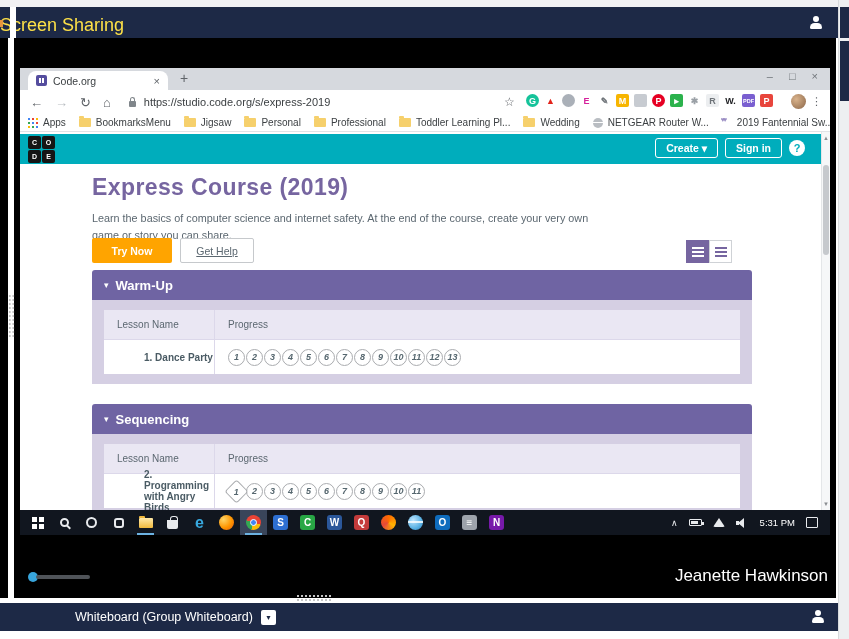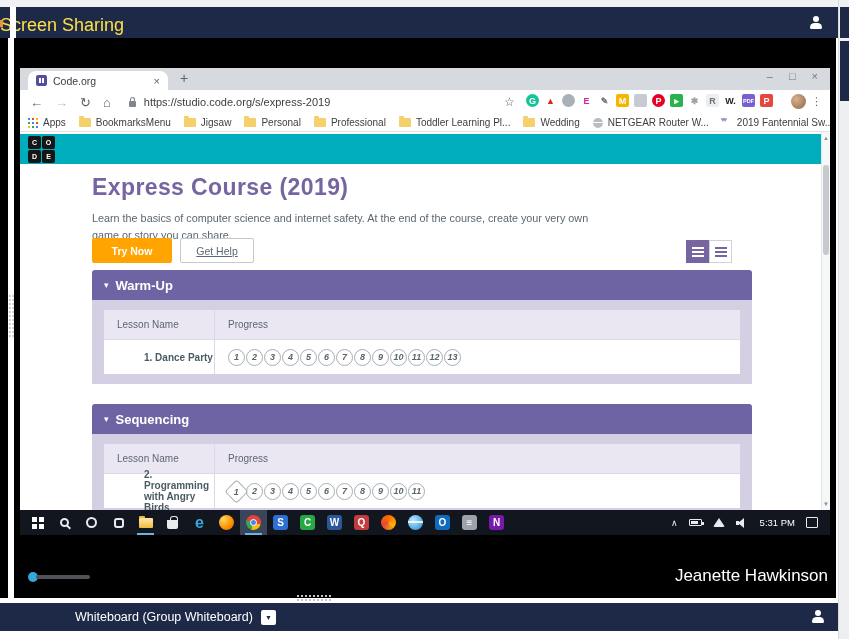--- a/index.html
+++ b/index.html
@@ -285,20 +285,25 @@
 
       <div class="content">
 
         <div class="teal">
           <span class="logo">
             <span>C</span>
             <span>O</span>
             <span>D</span>
             <span>E</span>
           </span>
+          <span class="teal-right">
+            <span class="btn-outline">Create ▾</span>
+            <span class="btn-outline">Sign in</span>
+            <span class="help-circle">?</span>
+          </span>
         </div>
 
         <div class="scrollbar">
           <span class="sb-arrow sb-up">▲</span>
           <span class="sb-thumb"></span>
           <span class="sb-arrow sb-down">▼</span>
         </div>
 
         <div class="page-title">Express Course (2019)</div>
         <div class="desc">Learn the basics of computer science and internet safety. At the end of the course, create your very own game or story you can share.</div>

